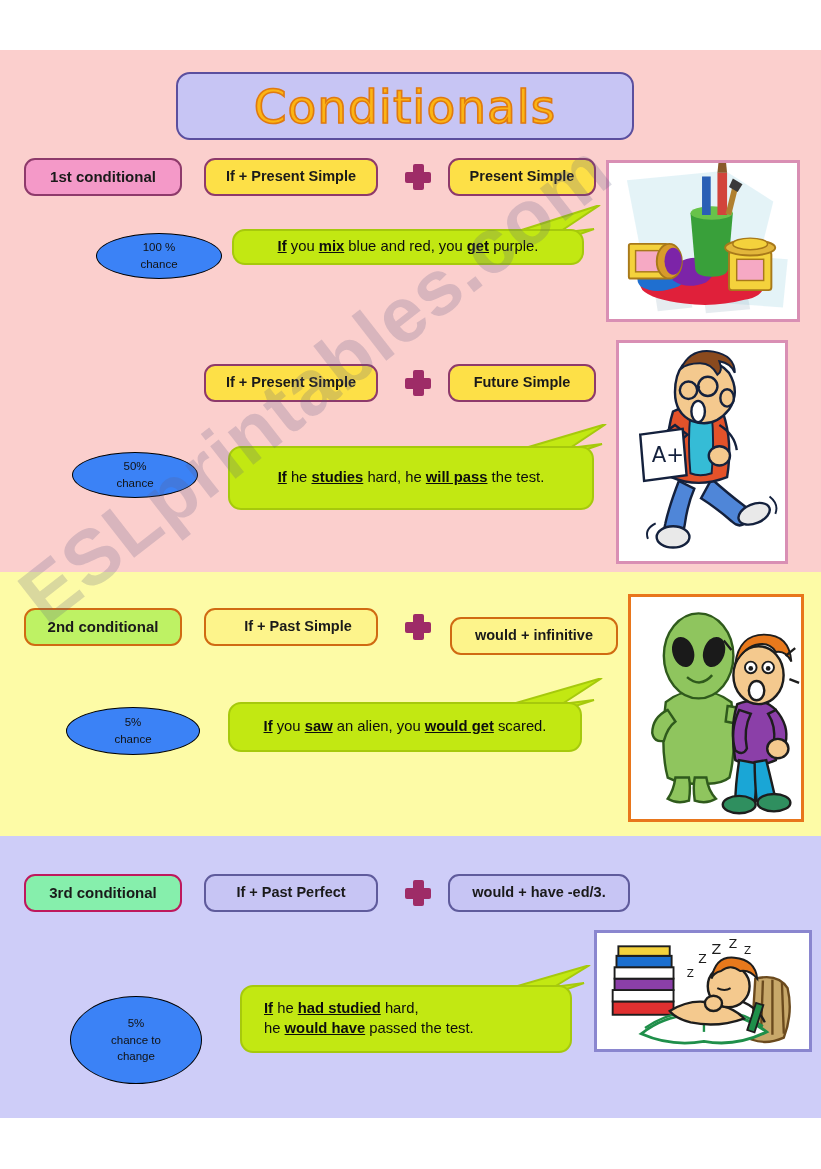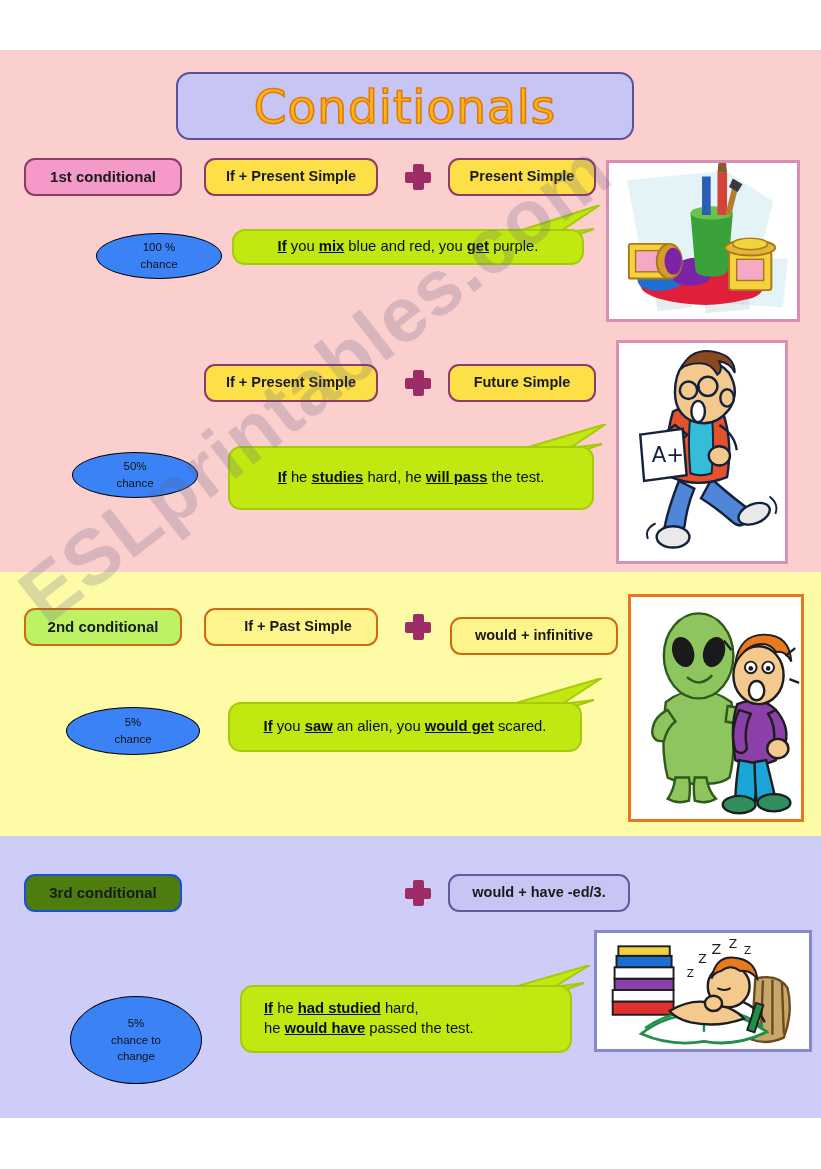--- a/index.html
+++ b/index.html
@@ -72,21 +72,21 @@
   }
   .box.tag { font-weight: bold; font-size: 15px; }
 
   
   .box.p-tag  { background: #f499c8; border: 2px solid #8e3a6b; }
   .box.p-form { background: #fde047; border: 2px solid #8e3a6b; }
   
   .box.y-tag  { background: #bef264; border: 2px solid #d06a12; }
   .box.y-form { background: #fdf48b; border: 2px solid #d06a12; }
   
-  .box.v-tag  { background: #4d7c0f; border: 2px solid #1d4ed8; }
+  .box.v-tag  { background: #86efac; border: 2px solid #be185d; }
   .box.v-form { background: #c7c5f4; border: 2px solid #5f5b9c; }
 
   
   .plus {
     position: absolute;
     width: 26px; height: 26px;
   }
   .plus span {
     position: absolute;
     background: #9e2c67;
@@ -371,20 +371,21 @@
       <circle cx="124" cy="73" r="2.4" fill="#1d1d1d"></circle>
       <circle cx="142" cy="73" r="2.4" fill="#1d1d1d"></circle>
       <ellipse cx="130" cy="96" rx="8" ry="10" fill="#ffffff" stroke="#1d1d1d" stroke-width="2.5"></ellipse>
 
       <path d="M104 54 l-8 -10 M160 60 l10 -8 M164 84 l10 4" stroke="#1d1d1d" stroke-width="2.5" fill="none"></path>
     </svg>
   </div>
 
   <div class="box tag v-tag" style="left:24px; top:874px; width:158px; height:38px;">3rd conditional</div>
 
+  <div class="box v-form" style="left:204px; top:874px; width:174px; height:38px;">If + Past Perfect</div>
 
   <div class="plus" style="left:405px; top:880px;">
     <span class="h"></span>
       <span class="v"></span>
   </div>
 
   <div class="box v-form" style="left:448px; top:874px; width:182px; height:38px;">would + have -ed/3.</div>
 
   <div class="oval" style="left:70px; top:996px; width:132px; height:88px;">
     <span>5%</span>

